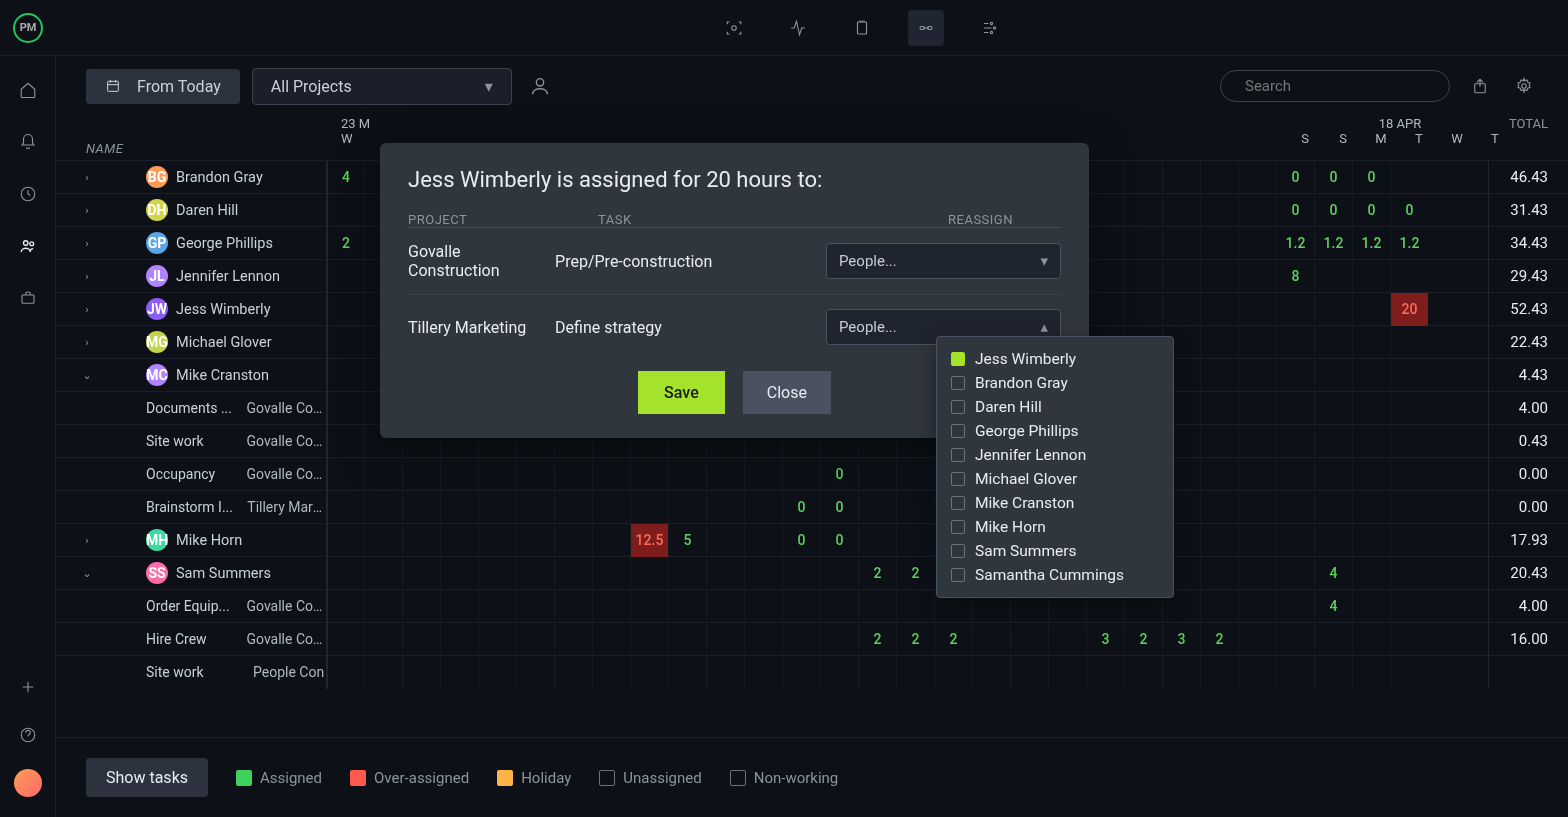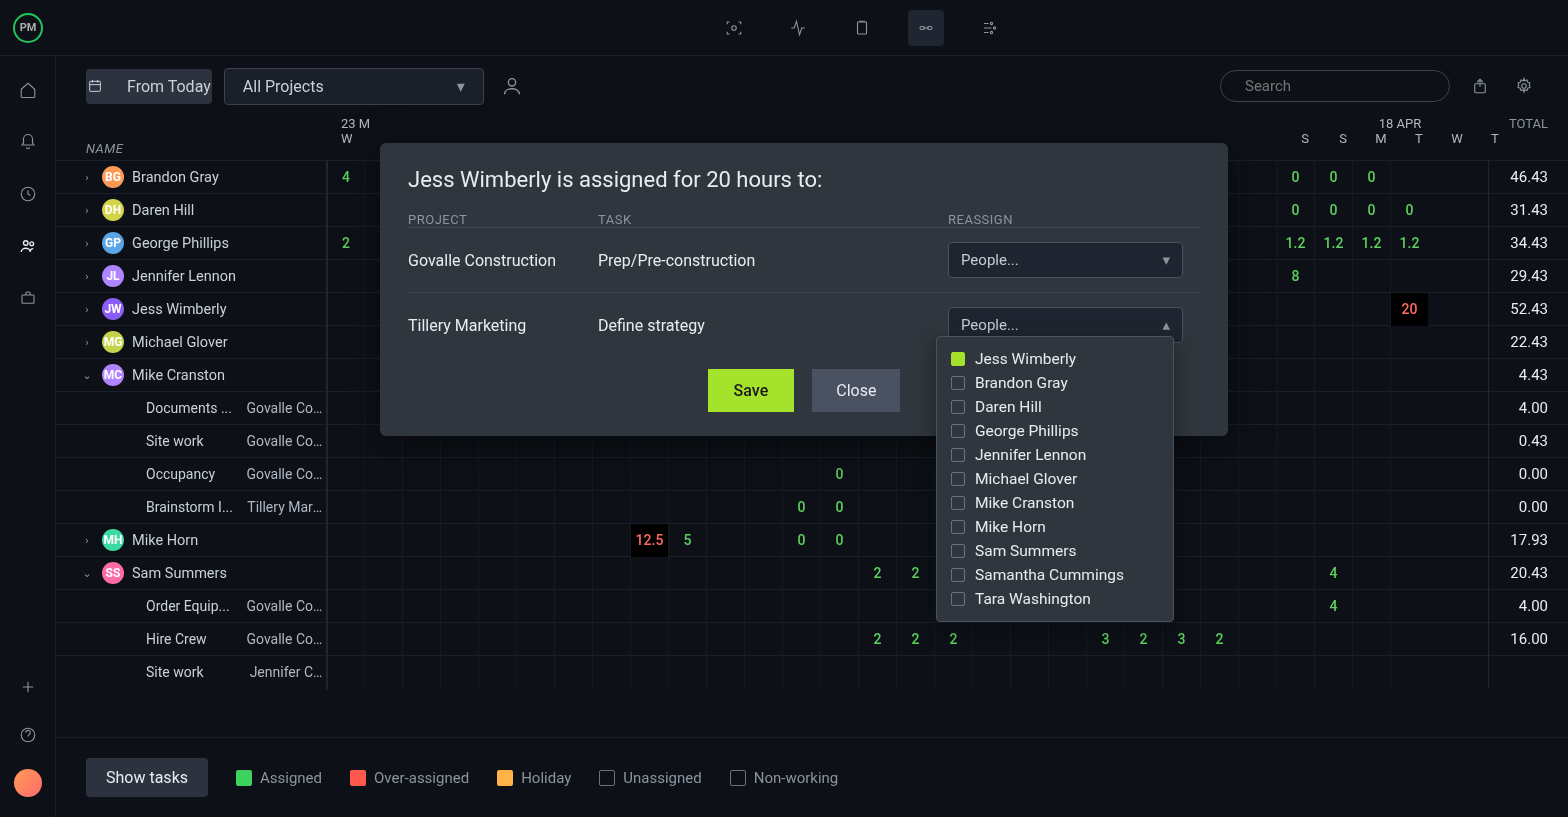--- a/index.html
+++ b/index.html
@@ -10,47 +10,47 @@
 .top-icons { margin-left: auto; margin-right: 560px; display: flex; gap: 28px; align-items: center; }
 .top-icon { width: 36px; height: 36px; display: flex; align-items: center; justify-content: center; color: #8b949e; cursor: pointer; border-radius: 4px; }
 .top-icon.active { background: #1f2631; }
 .leftbar { position: absolute; left: 0; top: 56px; bottom: 0; width: 56px; background: #0d1117; display: flex; flex-direction: column; align-items: center; padding-top: 20px; gap: 24px; border-right: 1px solid #1a1f2a; }
 .leftbar-icon { width: 28px; height: 28px; display: flex; align-items: center; justify-content: center; color: #8b949e; cursor: pointer; }
 .leftbar-icon.active { color: #e6edf3; }
 .leftbar-bottom { margin-top: auto; margin-bottom: 20px; display: flex; flex-direction: column; gap: 20px; align-items: center; }
 .avatar-user { width: 28px; height: 28px; border-radius: 50%; background: linear-gradient(135deg,#ff9a56,#ff6b6b); }
 .content { position: absolute; left: 56px; top: 56px; right: 0; bottom: 0; }
 .toolbar { height: 60px; display: flex; align-items: center; padding: 0 30px; gap: 12px; }
-.btn-toolbar { background: #2c333f; padding: 8px 1px; border-radius: 4px; display: flex; align-items: center; gap: 24px; color: #c9d1d9; cursor: pointer; }
+.btn-toolbar { background: #2c333f; padding: 8px 19px; border-radius: 4px; display: flex; align-items: center; gap: 16px; color: #c9d1d9; cursor: pointer; }
 .dropdown { background: #1a1f2a; border: 1px solid #3a414f; padding: 8px 18px; border-radius: 4px; display: flex; align-items: center; gap: 8px; width: 260px; justify-content: space-between; color: #c9d1d9; cursor: pointer; }
 .person-icon { width: 32px; height: 32px; display: flex; align-items: center; justify-content: center; color: #8b949e; cursor: pointer; }
 .toolbar-right { margin-left: auto; display: flex; align-items: center; gap: 16px; }
 .search-box { border: 1px solid #3a414f; border-radius: 20px; padding: 6px 16px; display: flex; align-items: center; gap: 8px; width: 230px; color: #8b949e; }
 .search-box input { background: transparent; border: none; outline: none; color: #c9d1d9; font-size: 15px; flex: 1; }
 .headers { display: flex; height: 44px; align-items: flex-end; padding-bottom: 4px; }
 .name-header { width: 270px; padding-left: 30px; color: #8b949e; font-size: 13px; letter-spacing: 0.5px; font-style: italic; }
 .grid { position: relative; }
 .row { display: flex; height: 33px; align-items: center; border-top: 1px solid #1a1f2a; }
 .row-name { width: 270px; padding-left: 24px; display: flex; align-items: center; gap: 8px; font-size: 14.5px; flex-shrink: 0; }
 .chev { color: #8b949e; width: 14px; text-align: center; cursor: pointer; font-size: 11px; }
-.avatar { width: 22px; height: 22px; border-radius: 50%; display: flex; align-items: center; justify-content: center; font-size: 12px; font-weight: bold; color: #fff; flex-shrink: 0; }
+.avatar { width: 22px; height: 22px; border-radius: 50%; display: flex; align-items: center; justify-content: center; font-size: 14px; font-weight: bold; color: #fff; flex-shrink: 0; margin-left: 44px; }
 .task-row .row-name { padding-left: 90px; font-size: 14px; }
 .task-col1 { width: 95px; white-space: nowrap; overflow: hidden; text-overflow: ellipsis; }
 .task-col2 { color: #b0b7c2; white-space: nowrap; overflow: hidden; text-overflow: ellipsis; padding-left: 4px; }
 .cells { display: flex; flex: 1; }
 .cell { width: 38px; height: 33px; border-left: 1px solid #141a24; display: flex; align-items: center; justify-content: center; font-size: 14px; font-weight: 500; }
 .cell.first { border-left: 2px solid #1f2631; }
 .green { color: #5dd15d; }
-.redbg { background: #000000; color: #ff6b5f; }
+.redbg { background: #7f1d1d; color: #ff6b5f; }
 .total { width: 80px; text-align: right; padding-right: 20px; font-size: 15px; color: #e6edf3; margin-left: auto; flex-shrink: 0; border-left: 1px solid #1f2631; height: 33px; display: flex; align-items: center; justify-content: flex-end; }
 .bottom-bar { position: absolute; bottom: 0; left: 56px; right: 0; height: 80px; background: #0d1117; display: flex; align-items: center; padding: 0 30px; gap: 28px; border-top: 1px solid #1a1f2a; }
 .show-tasks { background: #2c333f; padding: 10px 20px; border-radius: 4px; color: #e6edf3; cursor: pointer; font-size: 16px; }
 .legend { display: flex; align-items: center; gap: 8px; color: #8b949e; font-size: 15px; }
 .sw { width: 16px; height: 16px; border-radius: 2px; }
-.modal { position: absolute; left: 380px; top: 143px; width: 848px; background: #30363d; border-radius: 6px; padding: 24px 28px; box-shadow: 0 10px 40px rgba(0,0,0,0.5); z-index: 100; }
+.modal { position: absolute; left: 380px; top: 143px; width: 709px; background: #30363d; border-radius: 6px; padding: 24px 28px; box-shadow: 0 10px 40px rgba(0,0,0,0.5); z-index: 100; }
 .modal-title { font-size: 22px; color: #e6edf3; margin-bottom: 20px; }
 .modal-cols { display: flex; color: #8b949e; font-size: 13px; letter-spacing: 0.5px; border-bottom: 1px solid #444b57; }
 .mc1 { width: 190px; } .mc2 { width: 350px; } .mc3 { flex: 1; }
 .modal-row { display: flex; align-items: center; padding: 14px 0; border-bottom: 1px solid #3a414f; }
 .modal-row:last-of-type { border-bottom: none; }
 .mr-text { font-size: 16px; color: #e6edf3; }
 .people-select { width: 235px; background: #1f2530; border: 1px solid #4a5160; border-radius: 4px; padding: 8px 12px; display: flex; justify-content: space-between; align-items: center; color: #c6ccd5; cursor: pointer; font-size: 15px; }
 .modal-btns { display: flex; gap: 18px; justify-content: center; margin-top: 12px; }
 .btn-save { background: #a5e22c; color: #1a1a1a; padding: 10px 26px; font-size: 16px; border: none; cursor: pointer; font-weight: 500; }
 .btn-close { background: #4a5160; color: #e6edf3; padding: 12px 24px; font-size: 16px; border: none; cursor: pointer; }
@@ -790,21 +790,21 @@
           <div class="cell"></div>
           <div class="cell"></div>
           <div class="cell"></div>
           <div class="cell"></div>
         </div>
         <div class="total">16.00</div>
       </div>
       <div class="row task-row">
         <div class="row-name">
           <div class="task-col1">Site work</div>
-          <div class="task-col2">Jennifer Con</div>
+          <div class="task-col2">People Con</div>
         </div>
         <div class="cells">
           <div class="cell first"></div>
           <div class="cell"></div>
           <div class="cell"></div>
           <div class="cell"></div>
           <div class="cell"></div>
           <div class="cell"></div>
           <div class="cell"></div>
           <div class="cell"></div>
@@ -930,17 +930,13 @@
       <span>Mike Horn</span>
     </div>
     <div class="dd-item">
       <div class="chk"></div>
       <span>Sam Summers</span>
     </div>
     <div class="dd-item">
       <div class="chk"></div>
       <span>Samantha Cummings</span>
     </div>
-    <div class="dd-item">
-      <div class="chk"></div>
-      <span>Tara Washington</span>
-    </div>
   </div>
 
 </body></html>

